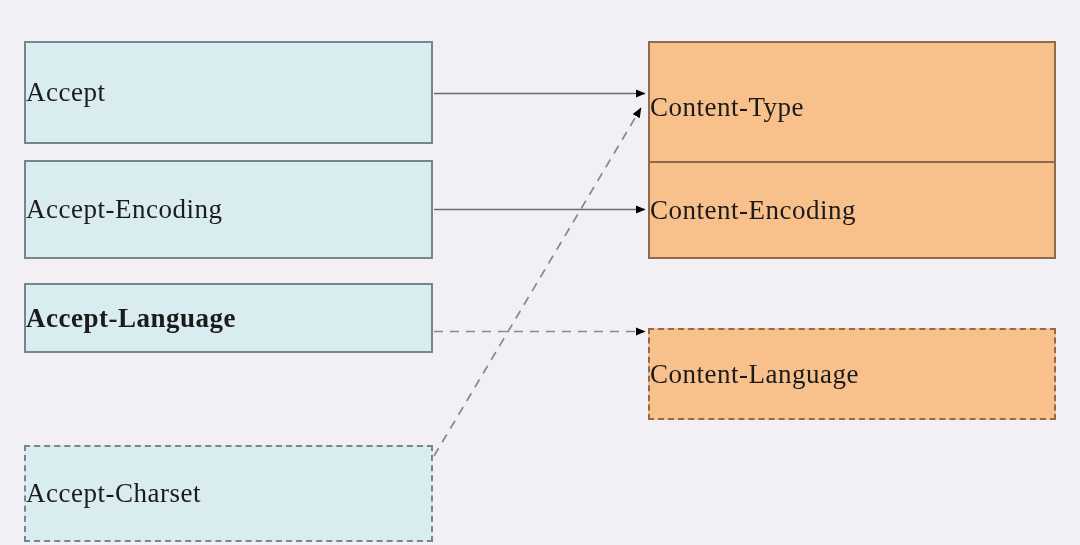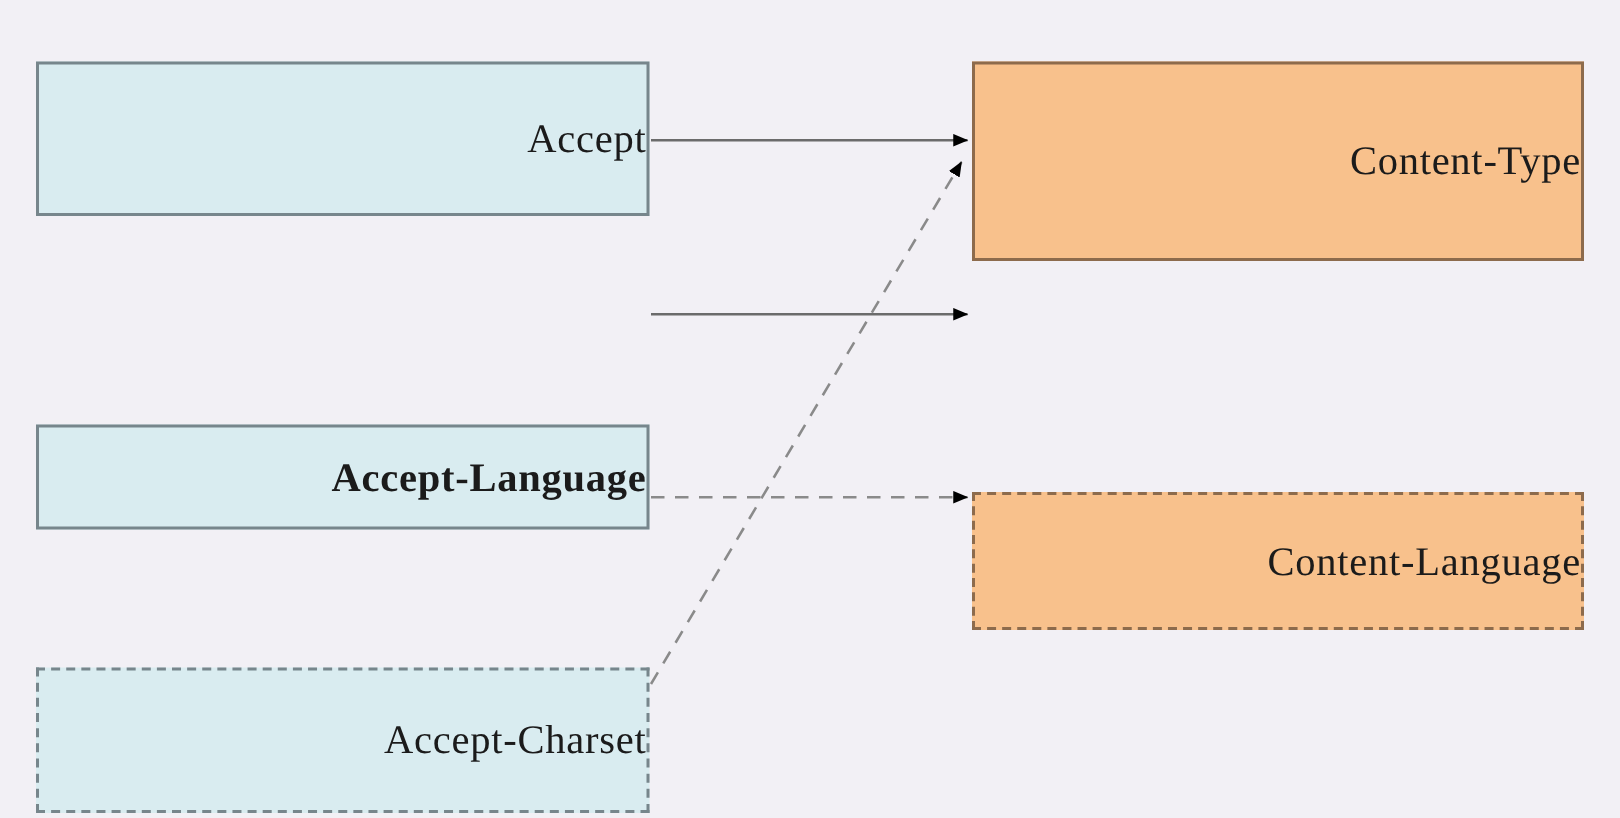--- a/index.html
+++ b/index.html
@@ -24,21 +24,21 @@
     top: 0;
     width: 1080px;
     height: 545px;
     pointer-events: none;
   }
   .node {
     position: absolute;
     box-sizing: border-box;
     display: flex;
     align-items: center;
-    justify-content: flex-end;
+    justify-content: flex-start;
     font-size: 27px;
     letter-spacing: 0.5px;
     color: #1b1b1b;
     line-height: 1;
   }
   .node.request {
     background: #d9ecf0;
     border: 2px solid #77868c;
   }
   .node.response {
@@ -75,31 +75,37 @@
 
     <line x1="434" y1="331.5" x2="645" y2="331.5" stroke="#8a8a8a" stroke-width="1.7" stroke-dasharray="9 7" marker-end="url(#arrow-dashed)"></line>
 
     <line x1="434" y1="456" x2="641" y2="108" stroke="#8a8a8a" stroke-width="1.7" stroke-dasharray="9 7" marker-end="url(#arrow-dashed)"></line>
   </svg>
 
   <div class="node request" style="left:24px; top:41px; width:409px; height:103px;">
     <span class="node-label">Accept</span>
   </div>
 
+  <div class="node request" style="left:24px; top:160px; width:409px; height:99px;">
+    <span class="node-label">Accept-Encoding</span>
+  </div>
 
   <div class="node request" style="left:24px; top:283px; width:409px; height:70px;font-weight:bold;">
     <span class="node-label">Accept-Language</span>
   </div>
 
   <div class="node request dashed" style="left:24px; top:400px; width:409px; height:97px;">
     <span class="node-label">Accept-Charset</span>
   </div>
 
   <div class="node response" style="left:648px; top:41px; width:408px; height:133px;">
     <span class="node-label">Content-Type</span>
   </div>
 
+  <div class="node response" style="left:648px; top:161px; width:408px; height:98px;">
+    <span class="node-label">Content-Encoding</span>
+  </div>
 
   <div class="node response dashed" style="left:648px; top:283px; width:408px; height:92px;">
     <span class="node-label">Content-Language</span>
   </div>
 
 </div>
 
 </body></html>

